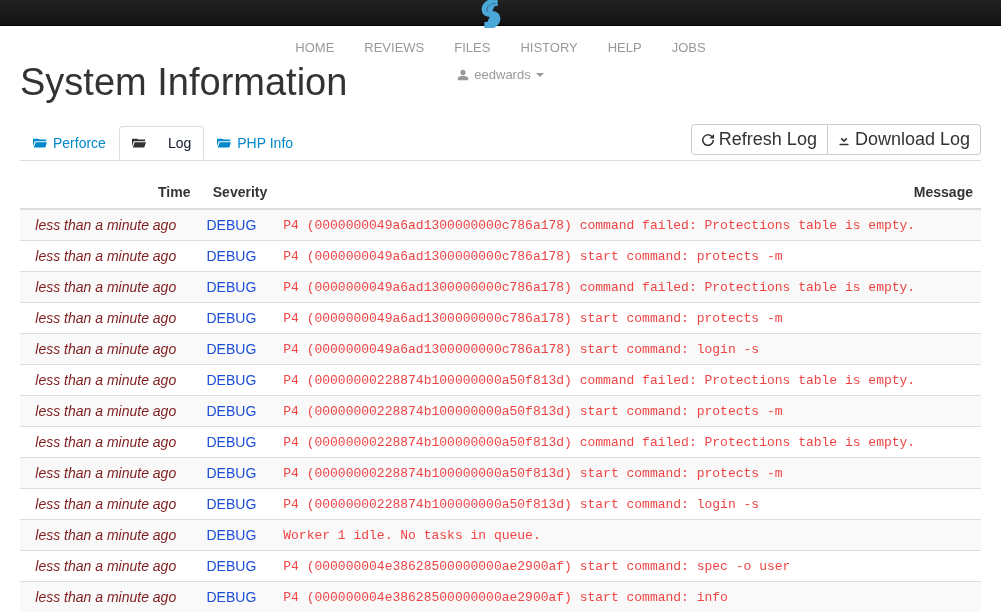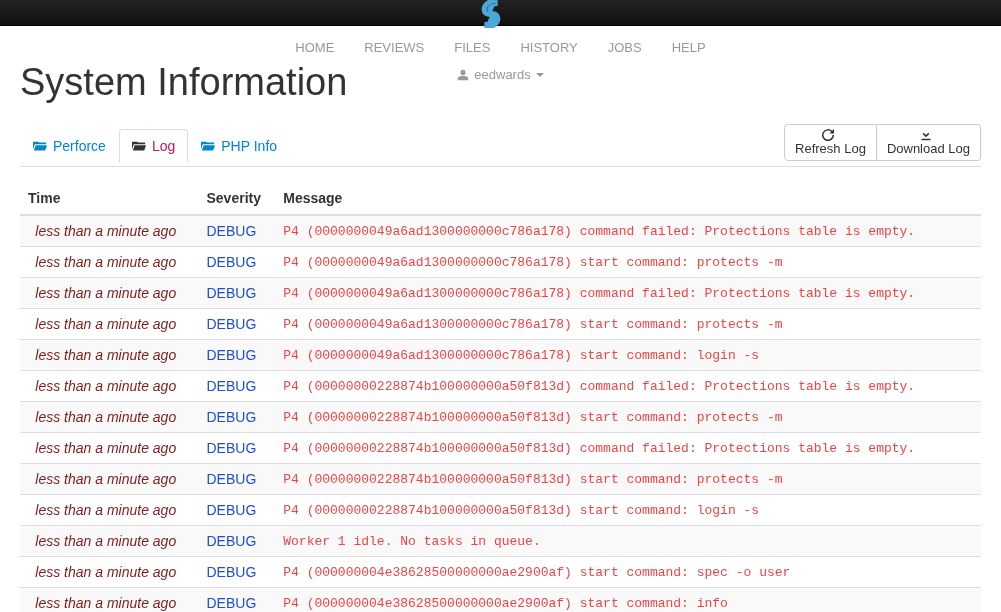--- a/index.html
+++ b/index.html
@@ -14,33 +14,33 @@
     .nav-right svg { width: 12px; height: 12px; margin-right: 5px; fill: #999; }
     .caret { display: inline-block; width: 0; height: 0; margin-left: 5px; vertical-align: middle; border-top: 4px solid #999; border-right: 4px solid transparent; border-left: 4px solid transparent; }
     
     .container { padding: 20px; max-width: 1001px; }
     h1 { font-size: 38px; font-weight: 500; color: #333; margin: 15px 0 20px 0; }
     
     .tabs-row { display: flex; justify-content: space-between; align-items: center; border-bottom: 1px solid #ddd; margin-bottom: 15px; text-align: center; }
     .tabs { display: flex; list-style: none; }
     .tabs li { margin-bottom: -1px; }
     .tabs li a { display: flex; align-items: center; padding: 8px 12px; color: #0088cc; text-decoration: none; border: 1px solid transparent; border-radius: 4px 4px 0 0; font-size: 14px; }
-    .tabs li.active a { color: #be185d; background: #fff; border: 1px solid #ddd; border-bottom-color: transparent; }
+    .tabs li.active a { color: #0f172a; background: #fff; border: 1px solid #ddd; border-bottom-color: transparent; gap: 16px; }
     .tabs li a svg { width: 14px; height: 14px; margin-right: 6px; }
     .tabs li a svg.folder { fill: #333; }
     .tabs li.inactive a svg.folder { fill: #0088cc; }
     
     .btn-group { display: flex; margin-bottom: 5px; }
-    .btn { display: inline-flex; align-items: center; padding: 4px 10px; font-size: 13px; color: #333; background: #fff; border: 1px solid #ccc; cursor: pointer; text-decoration: none; flex-direction: column; }
+    .btn { display: inline-flex; align-items: center; padding: 4px 10px; font-size: 18px; color: #333; background: #fff; border: 1px solid #ccc; cursor: pointer; text-decoration: none; }
     .btn:first-child { border-radius: 4px 0 0 4px; }
     .btn:last-child { border-radius: 0 4px 4px 0; border-left: 0; }
     .btn svg { width: 12px; height: 12px; margin-right: 5px; fill: #333; }
     
     table { width: 100%; border-collapse: collapse; font-size: 14px; }
-    th { text-align: left; font-weight: bold; padding: 8px; border-bottom: 2px solid #ddd; }
+    th { text-align: right; font-weight: bold; padding: 8px; border-bottom: 2px solid #ddd; }
     td { padding: 7px 8px; border-top: 1px solid #ddd; vertical-align: middle; }
     tbody tr:nth-child(odd) { background: #f9f9f9; }
     td.time-col { text-align: center; padding-right: 15px; color: #7f1d1d; font-style: italic; }
     td.severity-col { color: #1d4ed8; }
     td.message-col { font-family: Menlo, Monaco, Consolas, "Courier New", monospace; font-size: 13px; color: #ef4444; }
     th.time-header { padding-left: 8px; }
   </style>
 </head>
 <body>
 
@@ -57,24 +57,24 @@
     <li>
         <a href="#">REVIEWS</a>
       </li>
     <li>
         <a href="#">FILES</a>
       </li>
     <li>
         <a href="#">HISTORY</a>
       </li>
     <li>
+        <a href="#">HELP</a>
+      </li>
+    <li>
         <a href="#">JOBS</a>
-      </li>
-    <li>
-        <a href="#">HELP</a>
       </li>
   </ul>
   <div class="nav-right">
     <svg viewBox="0 0 16 16">
         <path d="M8 8c2 0 3.5-1.5 3.5-3.5S10 1 8 1 4.5 2.5 4.5 4.5 6 8 8 8zm0 1c-2.5 0-7 1.2-7 3.5V15h14v-2.5C15 10.2 10.5 9 8 9z"></path>
       </svg>
     <span>eedwards</span>
     <span class="caret"></span>
   </div>
 </div>

